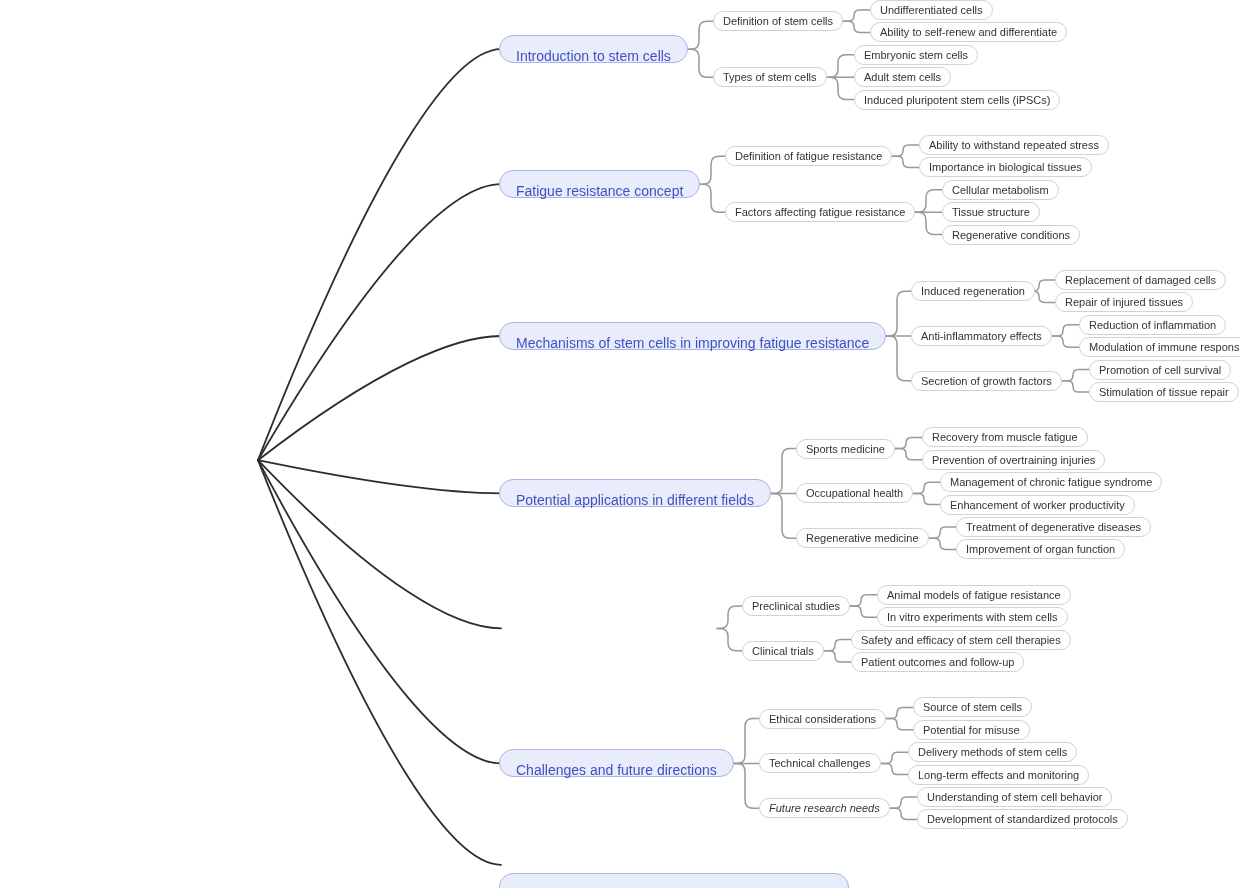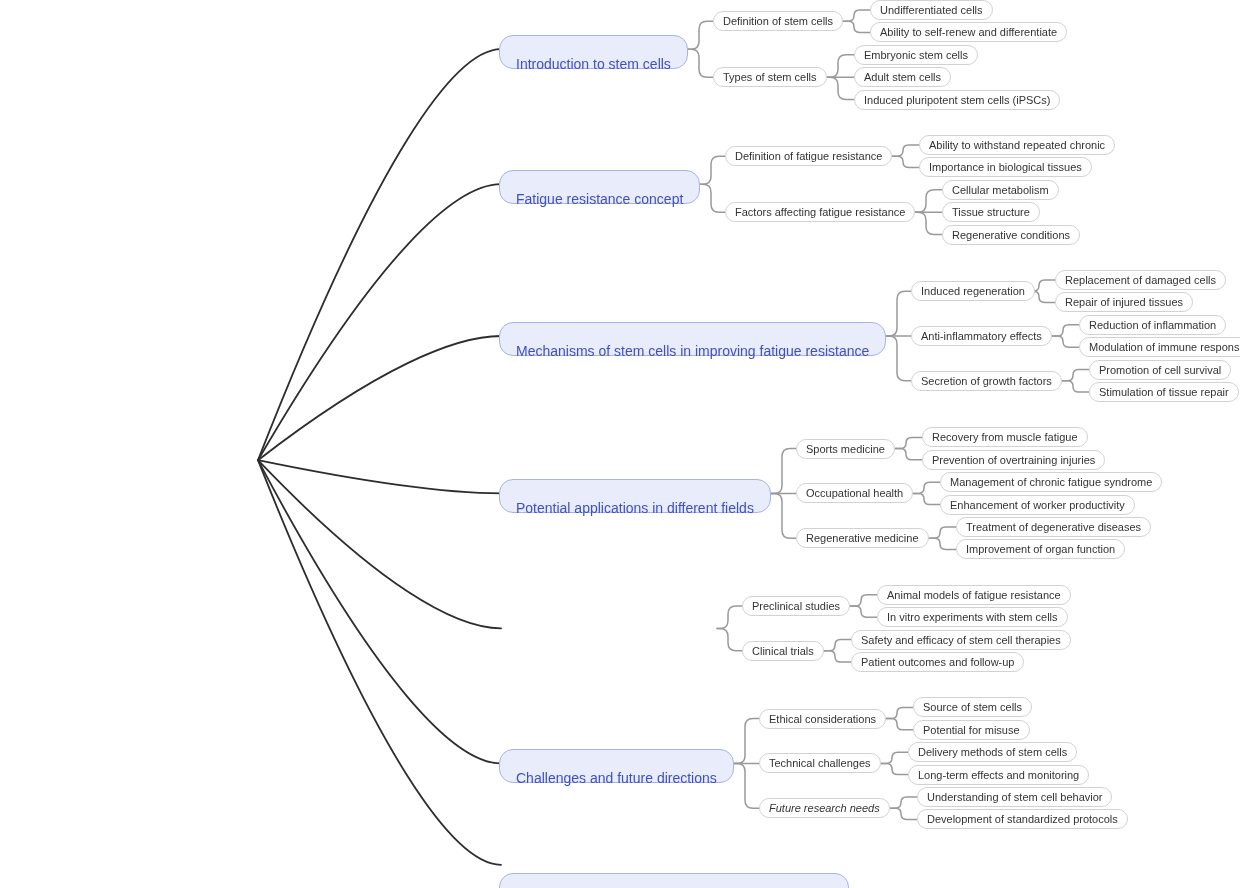--- a/index.html
+++ b/index.html
@@ -25,23 +25,23 @@
     border:1px solid var(--root-border);
     border-radius:6px;
     color:var(--root-text);
     font-size:15.5px;
     line-height:23px;
     padding:10px 38px;
     text-align:center;
     white-space:normal;
   }
   .d1{
-    height:20px;
+    height:28px;
     line-height:25px;
-    padding:16px 16px;
+    padding:8px 16px;
     font-size:14px;
     color:var(--branch-text);
     background:var(--branch-fill);
     border:1.5px solid var(--branch-border);
     border-radius:14px;
   }
   .d2,.d3{
     height:20px;
     line-height:18px;
     padding:0 9px;
@@ -116,21 +116,21 @@
     <div class="node d1" style="left: 499px; top: 35.2px;">Introduction to stem cells</div>
     <div class="node d2" style="left: 713px; top: 11.2px;">Definition of stem cells</div>
     <div class="node d3" style="left: 870px; top: 0px;">Undifferentiated cells</div>
     <div class="node d3" style="left: 870px; top: 22.4px;">Ability to self-renew and differentiate</div>
     <div class="node d2" style="left: 713px; top: 67.2px;">Types of stem cells</div>
     <div class="node d3" style="left: 854px; top: 44.8px;">Embryonic stem cells</div>
     <div class="node d3" style="left: 854px; top: 67.2px;">Adult stem cells</div>
     <div class="node d3" style="left: 854px; top: 89.6px;">Induced pluripotent stem cells (iPSCs)</div>
     <div class="node d1" style="left: 499px; top: 170.2px;">Fatigue resistance concept</div>
     <div class="node d2" style="left: 725px; top: 146.2px;">Definition of fatigue resistance</div>
-    <div class="node d3" style="left: 919px; top: 135px;">Ability to withstand repeated chronic</div>
+    <div class="node d3" style="left: 919px; top: 135px;">Ability to withstand repeated stress</div>
     <div class="node d3" style="left: 919px; top: 157.4px;">Importance in biological tissues</div>
     <div class="node d2" style="left: 725px; top: 202.2px;">Factors affecting fatigue resistance</div>
     <div class="node d3" style="left: 942px; top: 179.8px;">Cellular metabolism</div>
     <div class="node d3" style="left: 942px; top: 202.2px;">Tissue structure</div>
     <div class="node d3" style="left: 942px; top: 224.6px;">Regenerative conditions</div>
     <div class="node d1" style="left: 499px; top: 322px;">Mechanisms of stem cells in improving fatigue resistance</div>
     <div class="node d2" style="left: 911px; top: 281.2px;">Induced regeneration</div>
     <div class="node d3" style="left: 1055px; top: 270px;">Replacement of damaged cells</div>
     <div class="node d3" style="left: 1055px; top: 292.4px;">Repair of injured tissues</div>
     <div class="node d2" style="left: 911px; top: 326px;">Anti-inflammatory effects</div>

